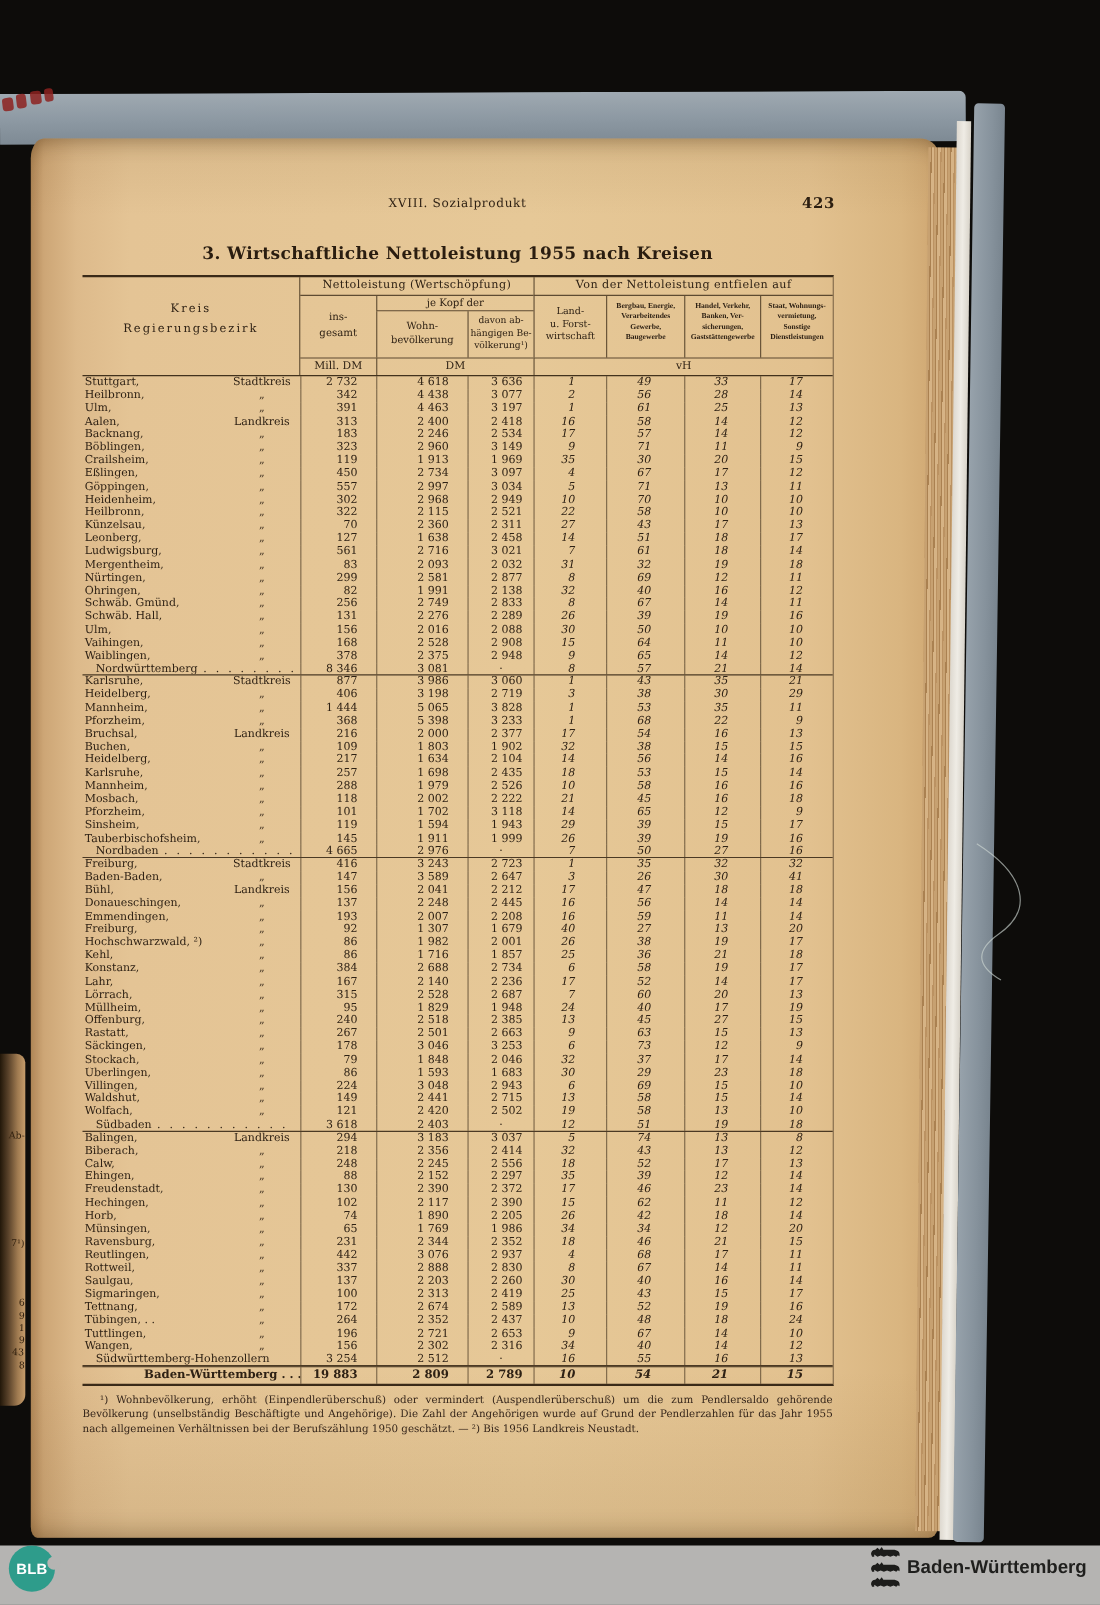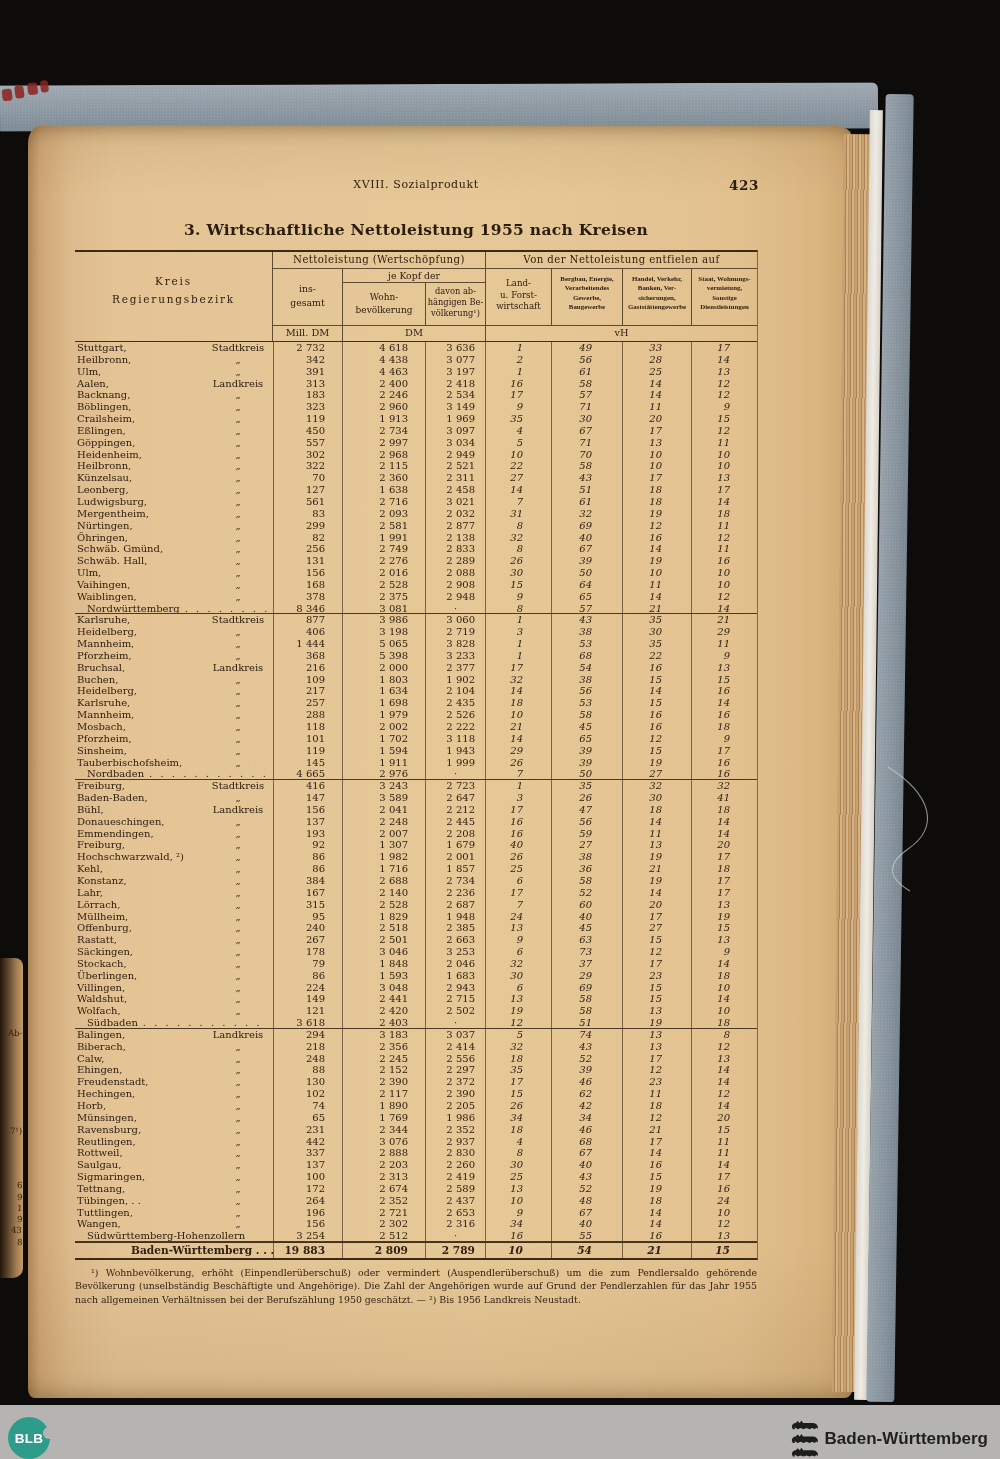--- a/index.html
+++ b/index.html
@@ -104,21 +104,21 @@
   .trow.sum .nm{padding-left:10px;}
   .trow.total{height:15.5px;border-top:1px solid rgba(48,33,16,.9);font-weight:bold;}
   .trow.total .c{font-size:10.6px;line-height:15px;}
   .trow.total .nm{padding-left:54px;}
 
   .footnote{margin:6px 0 0 47px;width:682px;font-size:9.4px;line-height:1.45;
     text-align:justify;text-indent:16px;color:#33241a;}
 
   
   .footer-bar{position:absolute;left:0;top:1405px;width:1000px;height:54px;background:#b5b4b2;
-    display:flex;align-items:flex-end;font-family:"Liberation Sans",sans-serif;}
+    display:flex;align-items:flex-start;font-family:"Liberation Sans",sans-serif;}
   .blb-logo{position:relative;margin-left:8px;width:42px;height:42px;border-radius:50%;
     background:#2e9c8b;display:flex;align-items:center;justify-content:center;flex:0 0 auto;}
   .blb-logo span{color:#fff;font-weight:bold;font-size:13.5px;letter-spacing:.3px;}
   .blb-notch{position:absolute;right:-5px;top:10px;width:12px;height:12px;border-radius:50%;background:#b5b4b2;}
   .lib-name{margin-left:10px;color:#2c2c2a;font-weight:bold;font-size:15px;line-height:1.25;letter-spacing:.4px;}
   .footer-right{margin-left:auto;margin-right:12px;display:flex;align-items:center;gap:5px;}
   .state-name{color:#1f1f1d;font-weight:600;font-size:17px;}
   .arms{flex:0 0 auto;}
 </style>
 </head>

